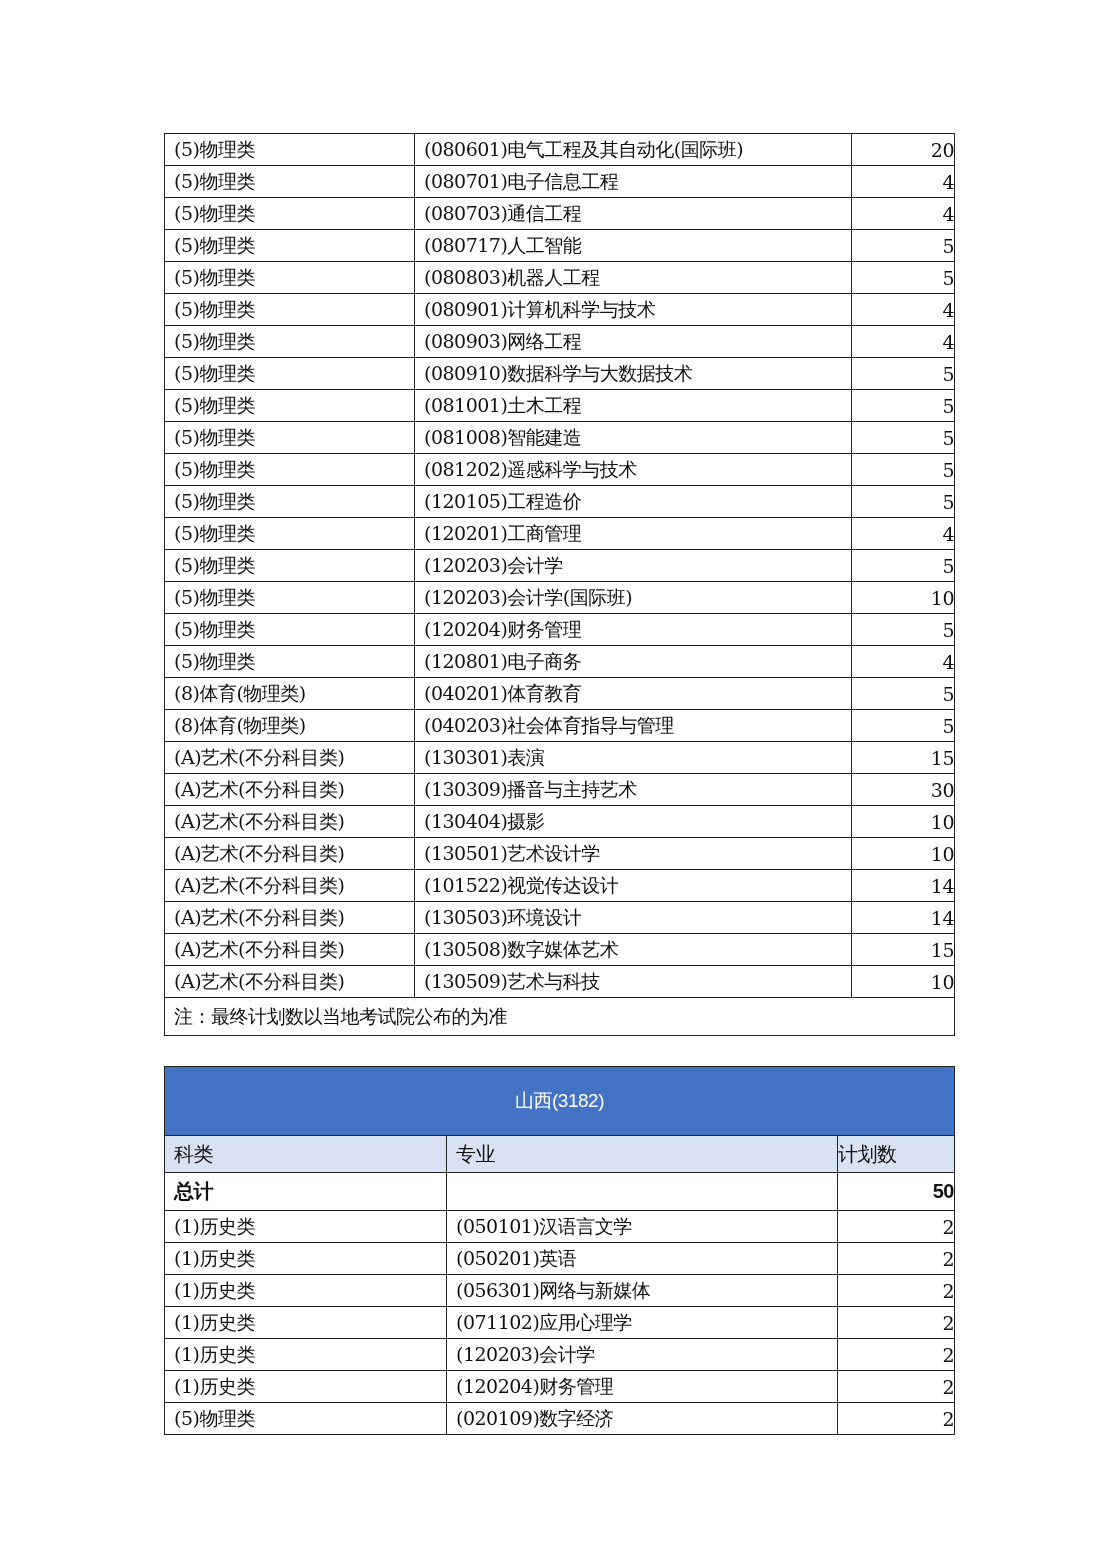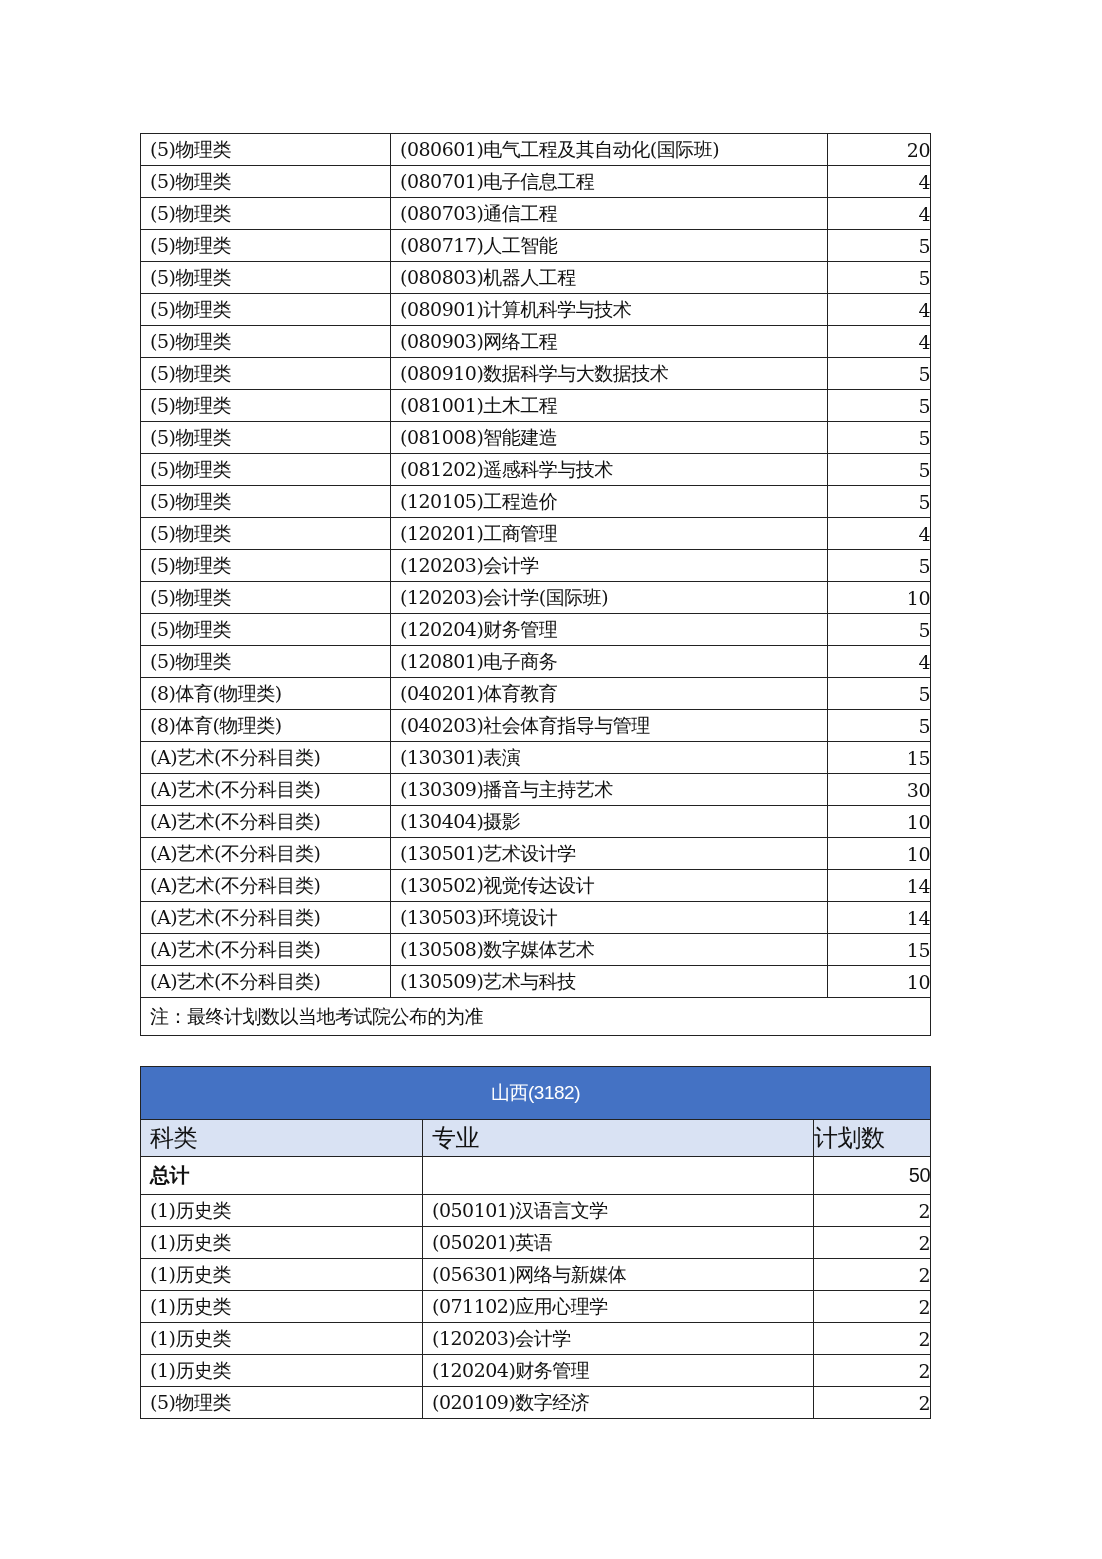--- a/index.html
+++ b/index.html
@@ -1,29 +1,29 @@
 <!DOCTYPE html>
 <html><head>
   <meta charset="utf-8">
   <style>
     html, body { margin: 0; padding: 0; background: #ffffff; }
     body { width: 1102px; height: 1559px; position: relative; font-family: "DejaVu Serif", "Liberation Serif", serif; color: #111; }
-    table { border-collapse: collapse; position: absolute; left: 140px; width: 790px; table-layout: fixed; }
+    table { border-collapse: collapse; position: absolute; left: 164px; width: 790px; table-layout: fixed; }
     td { border: 1px solid #222; font-size: 19px; padding: 0 0 0 9px; height: 31px; white-space: nowrap; overflow: hidden; letter-spacing: -0.5px; }
     td.num { text-align: right; padding: 0; }
     #table1 { top: 133px; }
     #table1 col.c1 { width: 250px; } #table1 col.c2 { width: 437px; } #table1 col.c3 { width: 103px; }
     #table1 td.note { height: 37px; margin-left: 8px; }
     #table2 { top: 1066px; }
     #table2 col.c1 { width: 282px; } #table2 col.c2 { width: 391px; } #table2 col.c3 { width: 117px; }
-    .region-title { background: #4472c4; color: #ffffff; text-align: center; height: 36px; padding: 8px; font-family: "Liberation Sans", sans-serif; font-size: 19px; }
-    .hdr td { background: #d9e2f3; height: 36px; font-size: 24px; }
+    .region-title { background: #4472c4; color: #ffffff; text-align: center; height: 36px; padding: 16px; font-family: "Liberation Sans", sans-serif; font-size: 19px; }
+    .hdr td { background: #d9e2f3; height: 36px; font-size: 20px; }
     .hdr td.num { text-align: left; }
     .total td { height: 37px; font-size: 20px; font-weight: bold; font-family: Liberation Serif, serif; }
-    .total td.num { font-weight: normal; font-family: "Liberation Sans", sans-serif; }
+    .total td.num { font-weight: bold; font-family: "Liberation Sans", sans-serif; }
   </style>
 </head>
 <body>
 
 <table id="table1">
   <colgroup>
       <col class="c1">
       <col class="c2">
       <col class="c3">
     </colgroup>
@@ -138,21 +138,21 @@
         <td>(130404)摄影</td>
         <td class="num">10</td>
       </tr>
       <tr>
         <td>(A)艺术(不分科目类)</td>
         <td>(130501)艺术设计学</td>
         <td class="num">10</td>
       </tr>
       <tr>
         <td>(A)艺术(不分科目类)</td>
-        <td>(130502)视觉传达设计</td>
+        <td>(101522)视觉传达设计</td>
         <td class="num">14</td>
       </tr>
       <tr>
         <td>(A)艺术(不分科目类)</td>
         <td>(130503)环境设计</td>
         <td class="num">14</td>
       </tr>
       <tr>
         <td>(A)艺术(不分科目类)</td>
         <td>(130508)数字媒体艺术</td>

